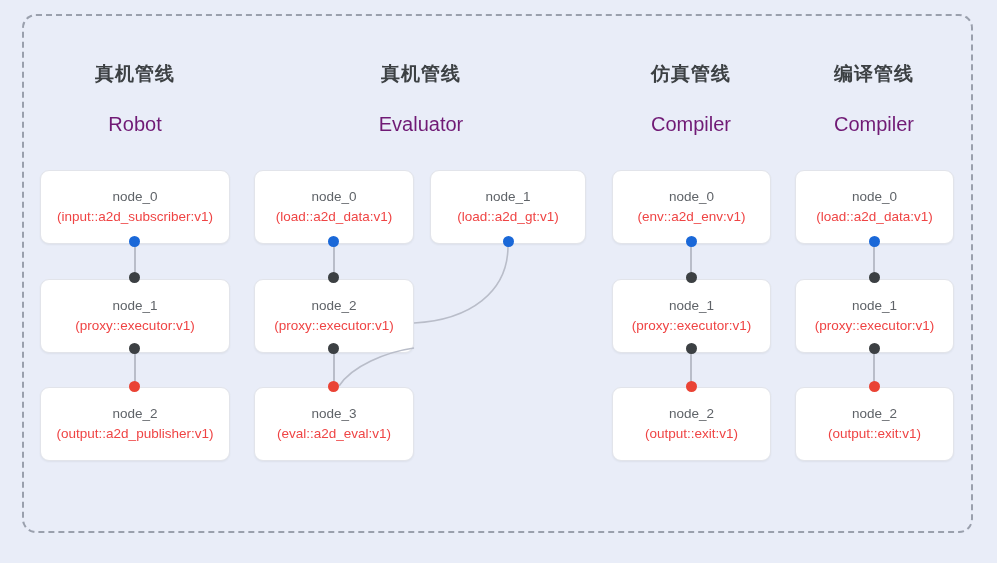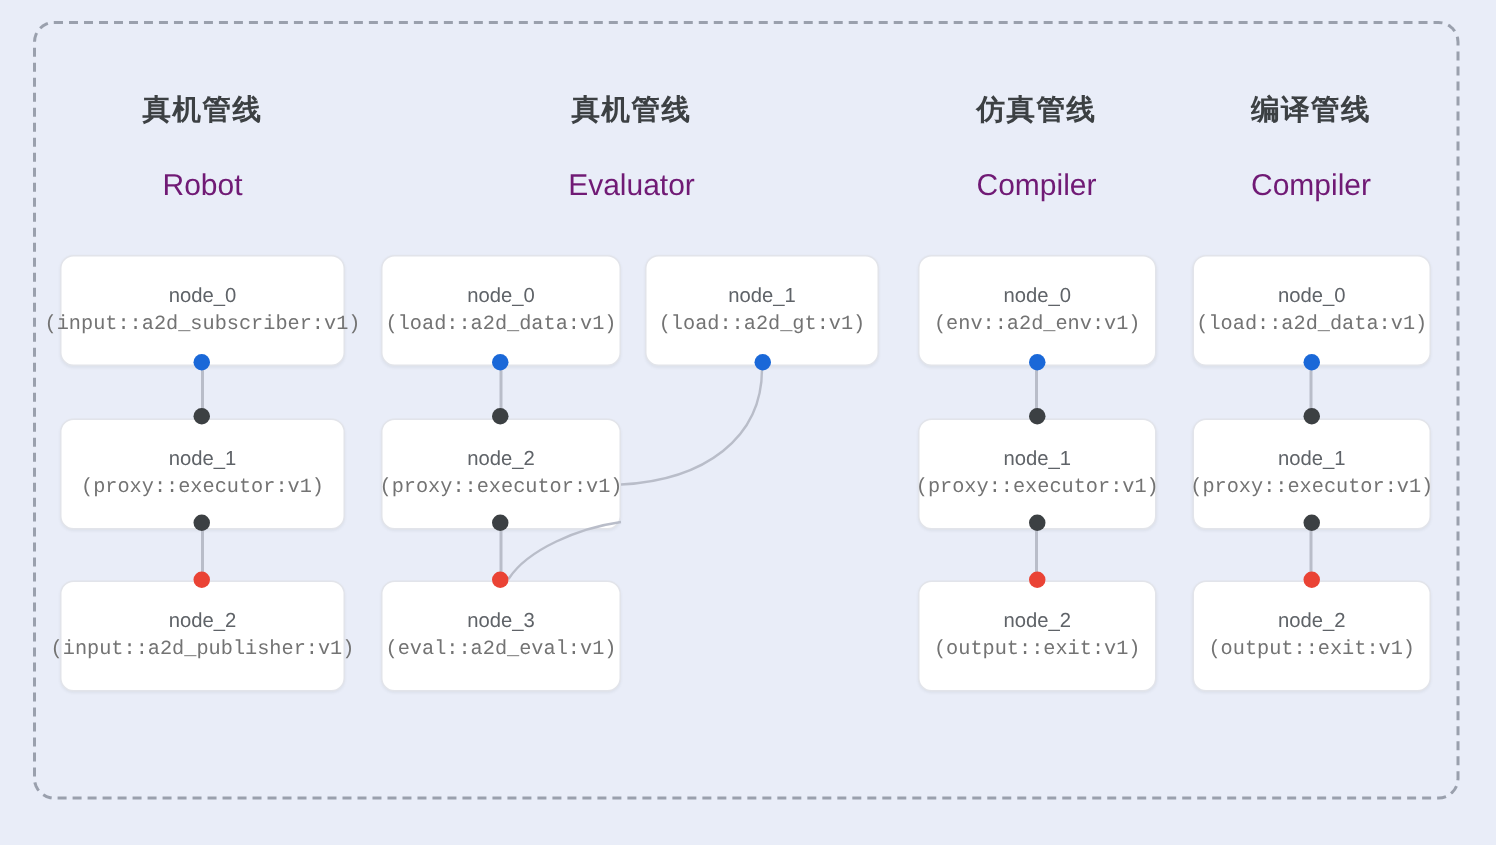--- a/index.html
+++ b/index.html
@@ -71,23 +71,22 @@
     justify-content: center;
     text-align: center;
   }
   .node .nname {
     font-size: 13.5px;
     color: #5f6368;
     line-height: 19px;
   }
   .node .nspec {
     font-size: 13.5px;
-    color: #737373;
+    color: #ef4444;
     line-height: 21px;
-    font-family: Liberation Mono, monospace;
   }
 
   
   .dot {
     position: absolute;
     width: 11px;
     height: 11px;
     border-radius: 50%;
     z-index: 5;
   }
@@ -156,21 +155,21 @@
 
   <div class="node" style="left:40px; top:279px; width:190px; height:74px;">
     <div class="nname">node_1</div>
     <div class="nspec">(proxy::executor:v1)</div>
   </div>
   <div class="dot dark" style="left:129px; top:272px;"></div>
   <div class="dot dark" style="left:129px; top:343px;"></div>
 
   <div class="node" style="left:40px; top:387px; width:190px; height:74px;">
     <div class="nname">node_2</div>
-    <div class="nspec">(input::a2d_publisher:v1)</div>
+    <div class="nspec">(output::a2d_publisher:v1)</div>
   </div>
   <div class="dot red" style="left:129px; top:381px;"></div>
 
   <div class="link" style="left:333px; top:241px; height:38px;"></div>
   <div class="link" style="left:333px; top:348px; height:38px;"></div>
 
   <div class="node" style="left:254px; top:170px; width:160px; height:74px;">
     <div class="nname">node_0</div>
     <div class="nspec">(load::a2d_data:v1)</div>
   </div>

